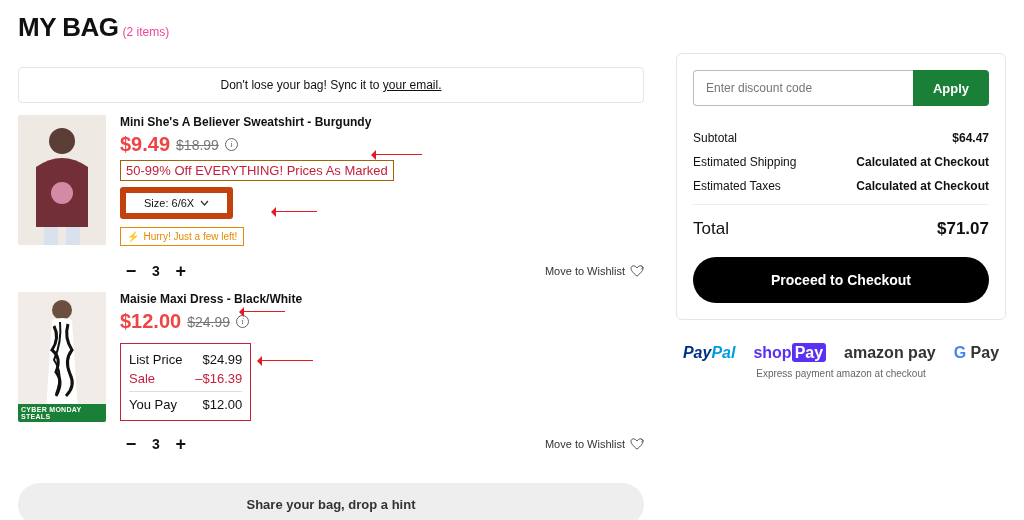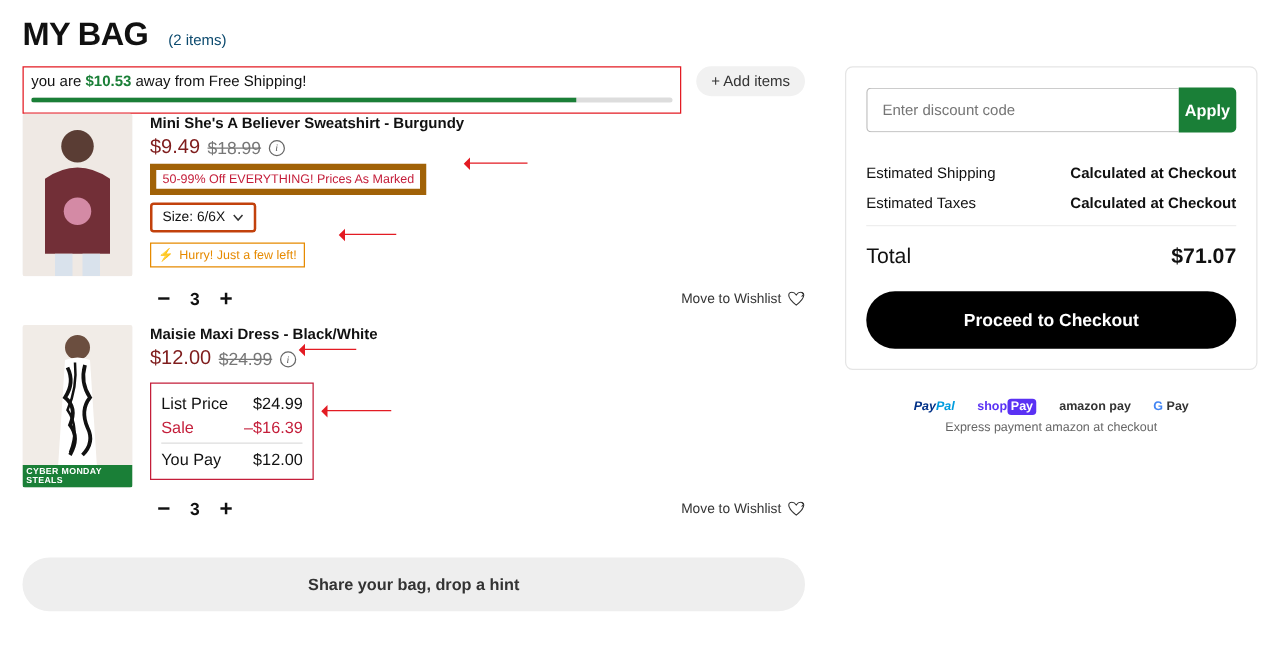--- a/index.html
+++ b/index.html
@@ -1,23 +1,23 @@
 <!DOCTYPE html>
 <html><head>
 <meta charset="utf-8">
 <style>
 * { box-sizing: border-box; margin: 0; padding: 0; }
 body { font-family: Arial, Helvetica, sans-serif; background: #fff; color: #111; font-size: 13px; padding: 8px 18px; width: 1024px; }
 .layout { display: flex; gap: 32px; }
 .left { flex: 1; min-width: 0; }
 .right { width: 330px; }
 
-.title-row { display: flex; align-items: baseline; gap: 16px; margin: 4px 0 10px 0; }
+.title-row { display: flex; align-items: baseline; gap: 4px; margin: 4px 0 10px 0; }
 .title { font-size: 26px; font-weight: 900; letter-spacing: -0.5px; }
-.subtitle { font-size: 12px; color: #0c4a6e; }
+.subtitle { font-size: 12px; color: #ec4899; }
 
 .top-row { display: flex; align-items: flex-start; gap: 12px; }
 .ship-box { border: 1px solid #e31b23; flex: 1; padding: 4px 6px 8px 6px; }
 .ship-text { font-size: 12px; }
 .ship-text .amount { color: #1a7f37; font-weight: 700; }
 .prog-track { height: 4px; background: #ddd; margin-top: 6px; width: 100%; border-radius: 2px; overflow: hidden; }
 .prog-fill { height: 100%; background: #1a7f37; width: 85%; }
 
 .add-btn { background: #f1f1f1; border: none; border-radius: 14px; padding: 5px 12px; font-size: 12px; color: #333; cursor: pointer; }
 
@@ -25,26 +25,26 @@
 .sync-banner .link { text-decoration: underline; cursor: pointer; }
 
 .item { display: flex; gap: 14px; margin-bottom: 10px; position: relative; }
 .thumb { width: 88px; height: 130px; background: #f6f4f2; position: relative; flex-shrink: 0; border-radius: 2px; overflow: hidden; }
 .thumb svg { width: 100%; height: 100%; }
 .badge-overlay { position: absolute; bottom: 0; left: 0; background: #1a7f37; color: #fff; font-size: 7px; font-weight: 800; padding: 2px 3px; letter-spacing: 0.3px; }
 
 .item-body { flex: 1; min-width: 0; position: relative; }
 .prod-title { font-size: 12px; font-weight: 600; margin-bottom: 4px; }
 .price-line { display: flex; align-items: center; gap: 6px; margin-bottom: 4px; }
-.sale-price { color: #7f1d1d; font-weight: 400; font-size: 16px; }
+.sale-price { color: #ef4444; font-weight: 700; font-size: 20px; }
 .orig-price { color: #777; text-decoration: line-through; font-size: 14px; }
 .info-ic { width: 13px; height: 13px; border: 1px solid #666; border-radius: 50%; display: inline-flex; align-items: center; justify-content: center; font-size: 8px; color: #555; font-family: serif; font-style: italic; }
 
-.promo-box { border: 5px solid #a16207; color: #c41e3a; font-size: 10px; padding: 2px 5px; display: inline-block; margin-bottom: 6px; }
-.size-sel { border: 2px solid #c2410c; border-radius: 3px; padding: 4px 8px; font-size: 11px; display: inline-flex; align-items: center; gap: 6px; margin-bottom: 8px; cursor: pointer; }
+.promo-box { border: 1px solid #a16207; color: #c41e3a; font-size: 13px; padding: 2px 5px; display: inline-block; margin-bottom: 6px; }
+.size-sel { border: 6px solid #c2410c; border-radius: 3px; padding: 4px 18px; font-size: 11px; display: inline-flex; align-items: center; gap: 6px; margin-bottom: 8px; cursor: pointer; }
 .urgent { border: 1px solid #e68a00; color: #e68a00; font-size: 10px; padding: 3px 6px; display: inline-flex; align-items: center; gap: 4px; margin-bottom: 10px; }
 .bolt { font-size: 10px; }
 
 .qty-row { display: flex; align-items: center; justify-content: space-between; margin-top: 4px; }
 .qty { display: flex; align-items: center; gap: 10px; }
 .qty-btn { width: 22px; height: 22px; border: none; background: none; font-size: 18px; font-weight: 700; cursor: pointer; color: #111; display: flex; align-items: center; justify-content: center; }
 .qty-val { font-size: 14px; font-weight: 600; }
 .wishlist { font-size: 11px; color: #333; display: flex; align-items: center; gap: 5px; cursor: pointer; }
 .heart { width: 14px; height: 12px; }
 
@@ -55,57 +55,49 @@
 
 .share-btn { width: 100%; background: #eeeeee; border: none; border-radius: 22px; padding: 14px; font-size: 13px; font-weight: 600; color: #333; cursor: pointer; margin-top: 18px; }
 
 
 .ann { position: absolute; height: 1px; background: #e31b23; }
 .ann::after { content: ""; position: absolute; left: -6px; top: -4px; border: 5px solid transparent; border-right-color: #e31b23; }
 
 .sidebar-card { border: 1px solid #e5e5e5; border-radius: 6px; padding: 16px; }
 .disc-wrap { display: flex; margin-bottom: 20px; }
 .disc-input { flex: 1; border: 1px solid #bbb; border-right: none; padding: 10px 12px; font-size: 12px; border-radius: 4px 0 0 4px; }
-.apply-btn { background: #1a7f37; color: #fff; border: none; padding: 0 5px; font-weight: 700; font-size: 13px; border-radius: 0 4px 4px 0; cursor: pointer; }
+.apply-btn { background: #1a7f37; color: #fff; border: none; padding: 0 20px; font-weight: 700; font-size: 13px; border-radius: 0 4px 4px 0; cursor: pointer; }
 .orow { display: flex; justify-content: space-between; font-size: 12px; padding: 5px 0; }
 .orow .r { font-weight: 600; }
 .tot { display: flex; justify-content: space-between; font-size: 17px; font-weight: 500; padding: 14px 0 18px 0; margin-top: 6px; border-top: 1px solid #eee; }
 .tot .r { font-weight: 700; }
 .checkout-btn { width: 100%; background: #000; color: #fff; border: none; border-radius: 24px; padding: 15px; font-size: 14px; font-weight: 700; cursor: pointer; }
 .pay-icons { display: flex; justify-content: center; gap: 18px; margin: 24px 0 6px 0; align-items: center; }
-.pay-icons span { font-size: 10px; font-weight: 700; }
+.pay-icons span { font-size: 16px; font-weight: 700; }
 .pp-p { color: #003087; }
 .pp-pal { color: #009cde; }
 .shoppay { background: #5a31f4; color: #fff; padding: 1px 3px; border-radius: 3px; font-size: 10px; }
 .gpay-g { font-family: sans-serif; }
 .express-note { text-align: center; font-size: 10px; color: #666; }
 </style>
 </head>
 <body>
 
 <div class="title-row">
   <span class="title">MY BAG</span>
   <span class="subtitle">(2 items)</span>
 </div>
 
 <div class="layout">
   <div class="left">
 
-    <div class="top-row">
-      <div class="ship-box">
-        <div class="ship-text">
-          <span>you are </span><span class="amount">$10.53</span><span> away from Free Shipping!</span>
-        </div>
-        <div class="prog-track">
-            <div class="prog-fill"></div>
-          </div>
-      </div>
-      <button class="add-btn">+ Add items</button>
-    </div>
-
+
+    <div class="sync-banner">
+      <span>Don't lose your bag! Sync it to </span><span class="link">your email.</span>
+    </div>
 
     
     <div class="item">
       <div class="thumb">
         <svg viewBox="0 0 88 130">
           <rect width="88" height="130" fill="#efe9e4"></rect>
           <circle cx="44" cy="26" r="13" fill="#5a3d34"></circle>
           <path d="M18 52 q26 -18 52 0 v60 h-52 z" fill="#722f37"></path>
           <circle cx="44" cy="78" r="11" fill="#d48aa5"></circle>
           <rect x="26" y="112" width="14" height="18" fill="#d9e2ec"></rect>
@@ -208,20 +200,24 @@
     <button class="share-btn">Share your bag, drop a hint</button>
   </div>
 
   <div class="right">
     <div class="sidebar-card">
       <div class="disc-wrap">
         <input class="disc-input" placeholder="Enter discount code" style="">
         <button class="apply-btn">Apply</button>
       </div>
       <div class="orow">
+          <span>Subtotal</span>
+          <span class="r">$64.47</span>
+        </div>
+      <div class="orow">
           <span>Estimated Shipping</span>
           <span class="r">Calculated at Checkout</span>
         </div>
       <div class="orow">
           <span>Estimated Taxes</span>
           <span class="r">Calculated at Checkout</span>
         </div>
       <div class="tot">
           <span>Total</span>
           <span class="r">$71.07</span>

